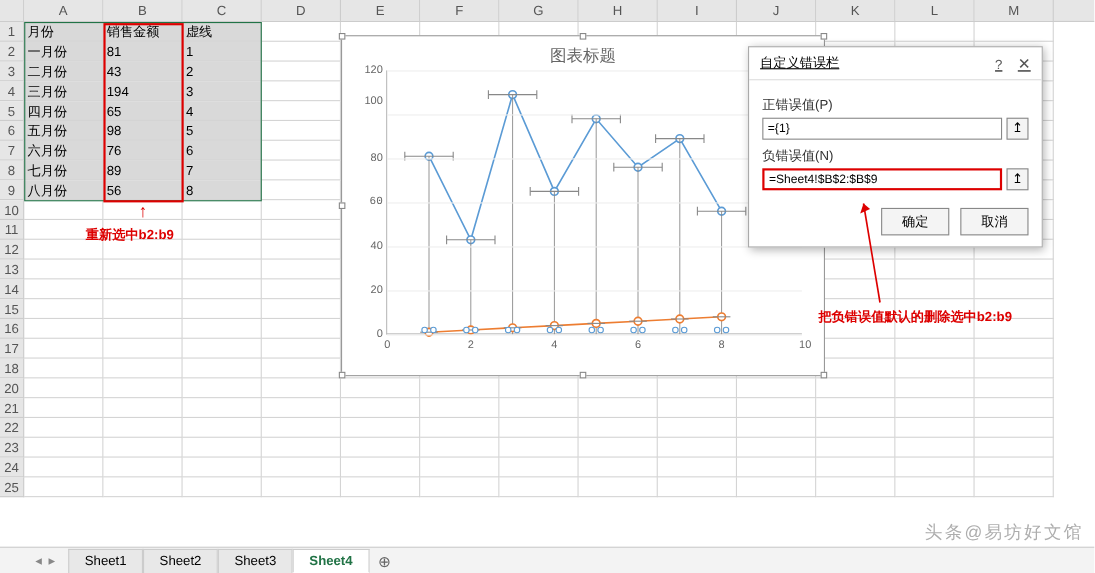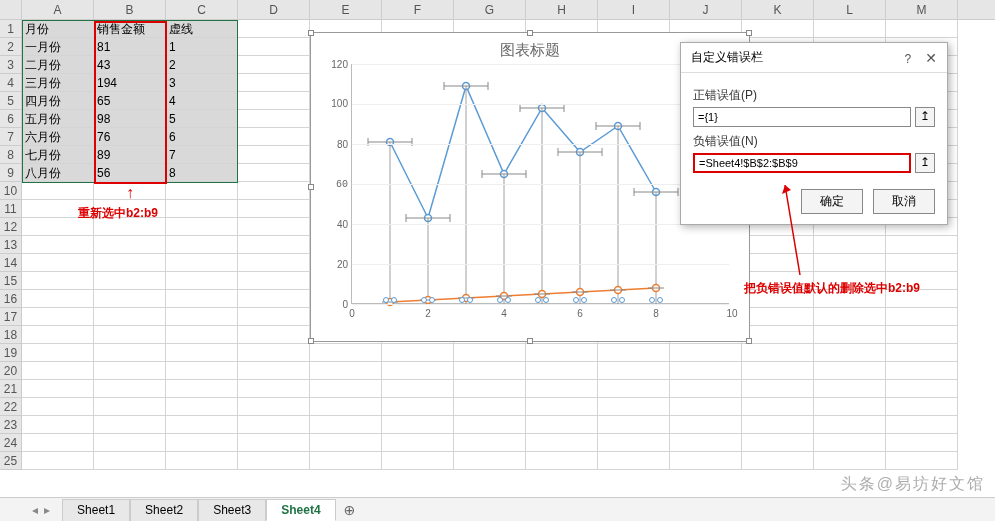--- a/index.html
+++ b/index.html
@@ -26,21 +26,21 @@
 .chart-container { position: absolute; left: 310px; top: 32px; width: 440px; height: 310px; border: 1px solid #999; background: #fff; }
 .chart-handles .h { position: absolute; width: 6px; height: 6px; background: #fff; border: 1px solid #888; }
 .chart-title { text-align: center; font-size: 15px; color: #666; padding: 8px 0 4px; }
 .plot { position: relative; margin: 0 20px 20px 40px; height: 240px; border-left: 1px solid #bbb; border-bottom: 1px solid #bbb; }
 .y-tick { position: absolute; left: -28px; width: 24px; text-align: right; font-size: 10px; color: #666; transform: translateY(-50%); }
 .x-tick { position: absolute; bottom: -16px; font-size: 10px; color: #666; transform: translateX(-50%); }
 .grid-line { position: absolute; left: 0; right: 0; border-top: 1px solid #eee; }
 svg.lines { position: absolute; left: 0; top: 0; width: 100%; height: 100%; overflow: visible; }
 
 .dialog { position: absolute; left: 680px; top: 42px; width: 268px; background: #fff; border: 1px solid #aaa; box-shadow: 2px 2px 8px rgba(0,0,0,0.3); font-size: 12px; }
-.dialog-title { padding: 6px 10px; border-bottom: 1px solid #ddd; display: flex; align-items: flex-end; }
+.dialog-title { padding: 6px 10px; border-bottom: 1px solid #ddd; display: flex; align-items: flex-end; text-decoration: underline; }
 .dialog-title span:first-child { flex: 1; }
 .dialog-body { padding: 8px 12px 12px; }
 .field-label { margin: 6px 0 3px; color: #333; }
 .field-row { display: flex; gap: 4px; align-items: center; }
 .field-input { flex: 1; border: 1px solid #888; padding: 2px 4px; height: 20px; font-size: 11px; }
 .range-btn { width: 20px; height: 20px; border: 1px solid #888; background: #f4f4f4; text-align: center; line-height: 16px; cursor: pointer; }
 .red-box2 { border: 2px solid #d00 !important; }
 .dialog-buttons { display: flex; justify-content: flex-end; gap: 10px; padding: 4px 12px 10px; }
 .dialog-buttons button { padding: 3px 18px; border: 1px solid #888; background: #f4f4f4; cursor: pointer; font-size: 12px; }
 .help-icon { margin-right: 14px; cursor: pointer; color: #555; }
@@ -346,36 +346,20 @@
       <div class="cell col-w"></div>
       <div class="cell col-w"></div>
       <div class="cell col-w"></div>
       <div class="cell col-w"></div>
       <div class="cell col-w"></div>
       <div class="cell col-w"></div>
       <div class="cell col-w"></div>
     </div>
     <div class="row">
       <div class="row-header">18</div>
-      <div class="cell col-w"></div>
-      <div class="cell col-w"></div>
-      <div class="cell col-w"></div>
-      <div class="cell col-w"></div>
-      <div class="cell col-w"></div>
-      <div class="cell col-w"></div>
-      <div class="cell col-w"></div>
-      <div class="cell col-w"></div>
-      <div class="cell col-w"></div>
-      <div class="cell col-w"></div>
-      <div class="cell col-w"></div>
-      <div class="cell col-w"></div>
-      <div class="cell col-w"></div>
-    </div>
-    <div class="row">
-      <div class="row-header">19</div>
       <div class="cell col-w"></div>
       <div class="cell col-w"></div>
       <div class="cell col-w"></div>
       <div class="cell col-w"></div>
       <div class="cell col-w"></div>
       <div class="cell col-w"></div>
       <div class="cell col-w"></div>
       <div class="cell col-w"></div>
       <div class="cell col-w"></div>
       <div class="cell col-w"></div>
@@ -579,21 +563,21 @@
       <div class="y-tick" style="top: 240px;">0</div>
       <div class="grid-line" style="top: 200px;"></div>
       <div class="y-tick" style="top: 200px;">20</div>
       <div class="grid-line" style="top: 160px;"></div>
       <div class="y-tick" style="top: 160px;">40</div>
       <div class="grid-line" style="top: 120px;"></div>
       <div class="y-tick" style="top: 120px; font-family: Liberation Mono, monospace;">60</div>
       <div class="grid-line" style="top: 80px;"></div>
       <div class="y-tick" style="top: 80px;">80</div>
       <div class="grid-line" style="top: 40px;"></div>
-      <div class="y-tick" style="top: 39px;">100</div>
+      <div class="y-tick" style="top: 28px;">100</div>
       <div class="grid-line" style="top: 0px;"></div>
       <div class="y-tick" style="top: 0px;">120</div>
       <div class="x-tick" style="left: 0px;">0</div>
       <div class="x-tick" style="left: 76px;">2</div>
       <div class="x-tick" style="left: 152px;">4</div>
       <div class="x-tick" style="left: 228px;">6</div>
       <div class="x-tick" style="left: 304px;">8</div>
       <div class="x-tick" style="left: 380px;">10</div>
     </div>
 </div>

